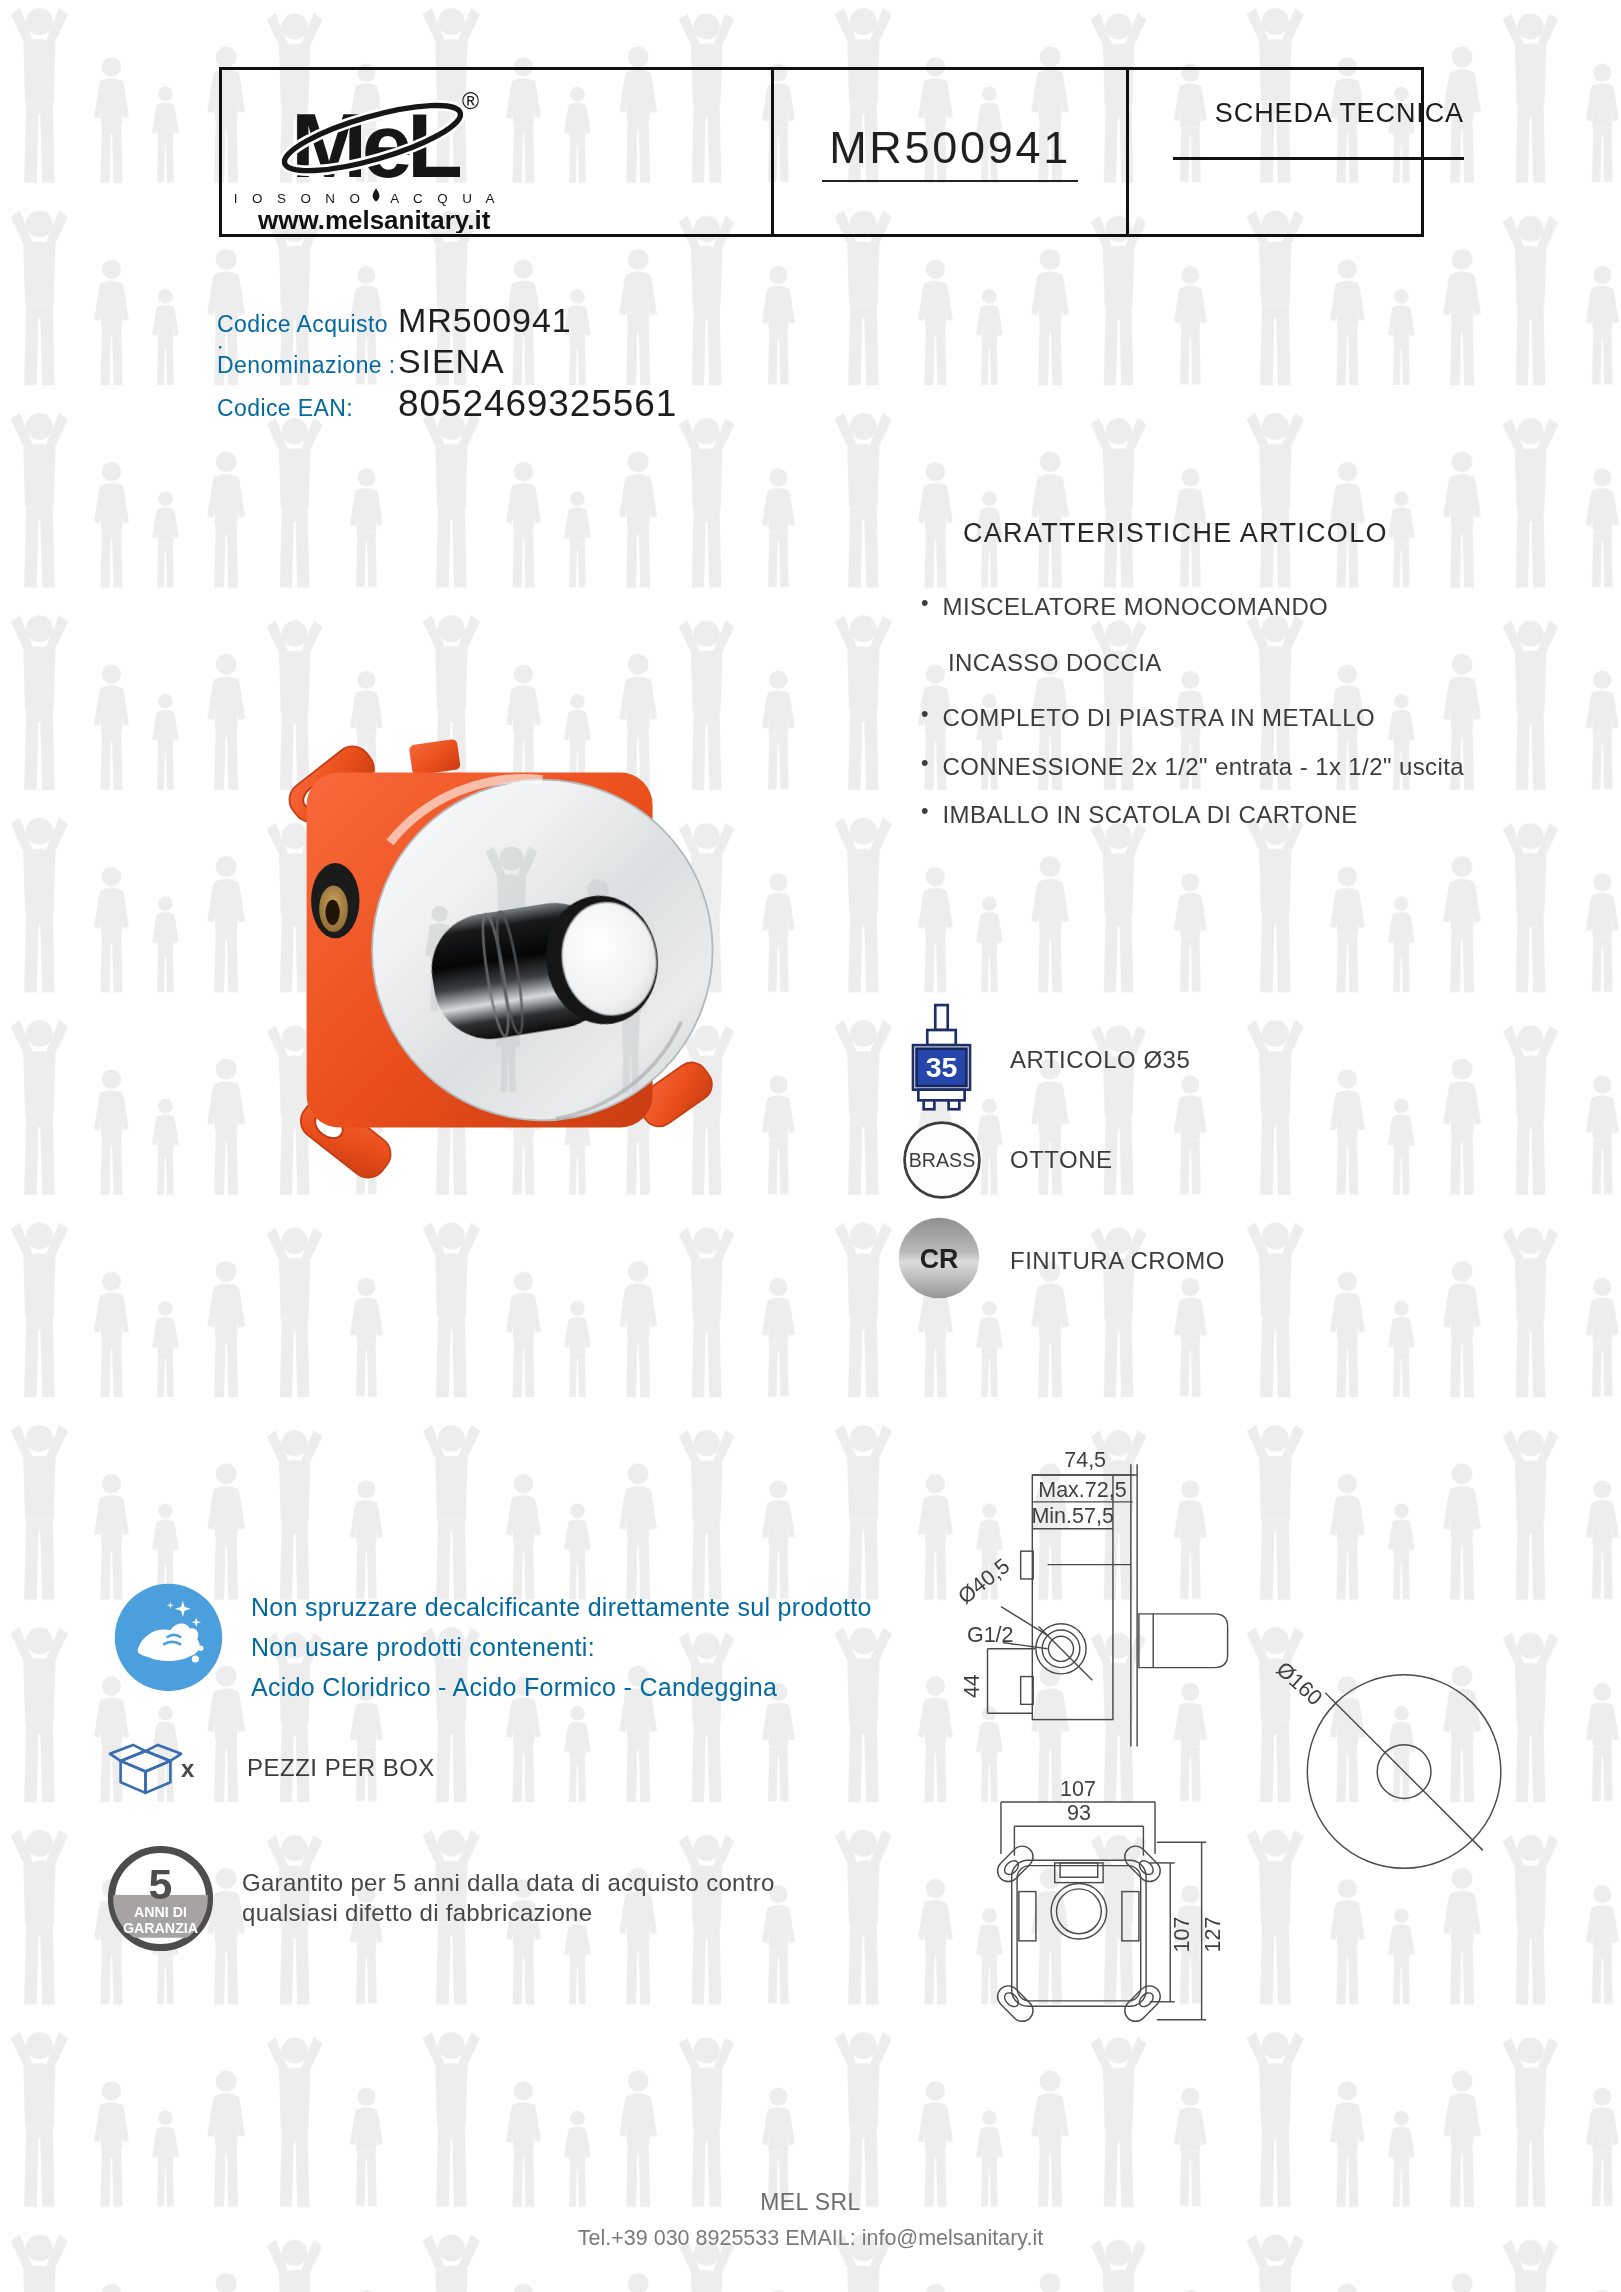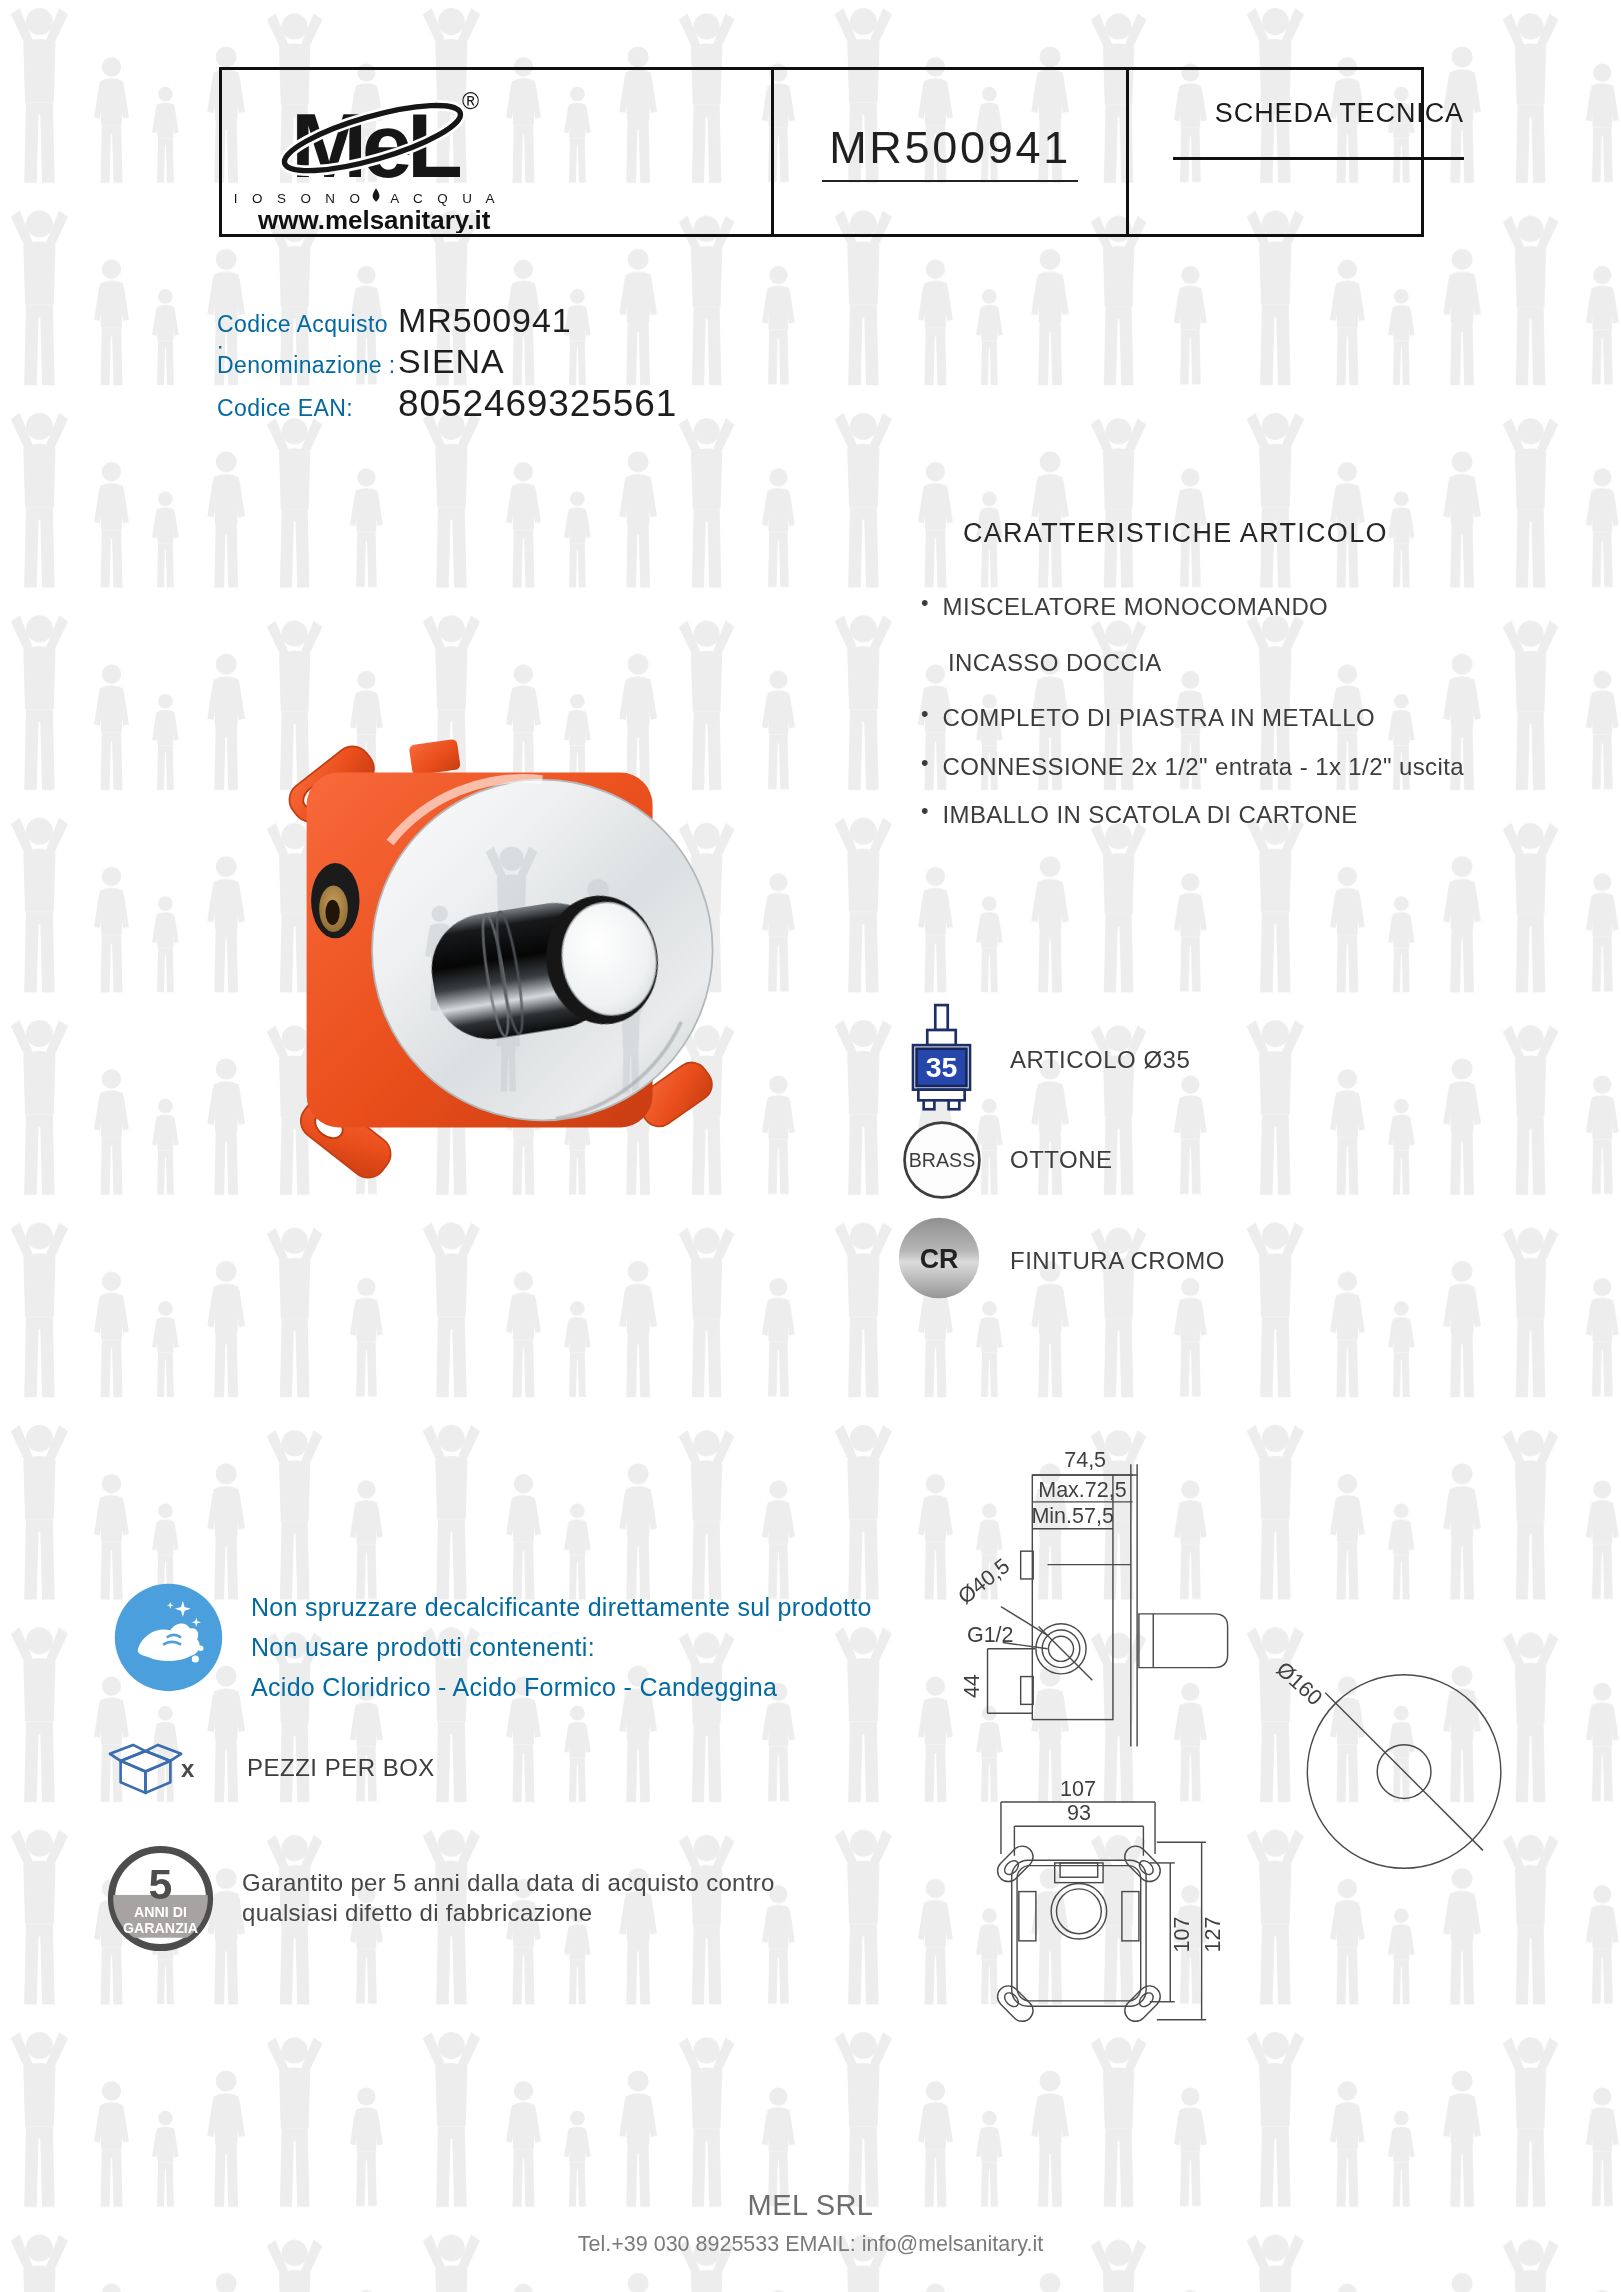--- a/index.html
+++ b/index.html
@@ -38,21 +38,21 @@
 
   
   .spec-label{font-size:24px;letter-spacing:0.5px;color:#3c3c3c;}
   .care-text{left:251px;top:1587px;font-size:25px;line-height:40px;color:#0369a1;letter-spacing:0.3px;}
   .pezzi-x{left:181px;top:1755px;font-size:24px;font-weight:bold;color:#4a4a4a;}
   .pezzi-label{left:247px;top:1754px;}
   .war-text{left:242px;top:1868px;font-size:24px;line-height:29.6px;color:#474747;letter-spacing:0.3px;}
 
   
   .footer{left:0;top:2189px;width:100%;text-align:center;color:#6d6d6d;}
-  .footer .f1{font-size:29px;letter-spacing:0.4px;}
+  .footer .f1{font-size:23px;letter-spacing:0.4px;}
   .footer .f2{font-size:21.5px;margin-top:9.9px;color:#7a7a7a;}
   .footer .f3{font-size:21.5px;margin-top:9.9px;color:#7a7a7a;}
 </style>
 </head>
 <body>
 
 <div class="page">
 
   <svg class="abs" style="left:0;top:0" width="1621" height="2293" viewBox="0 0 1810 2560">
     <defs>

